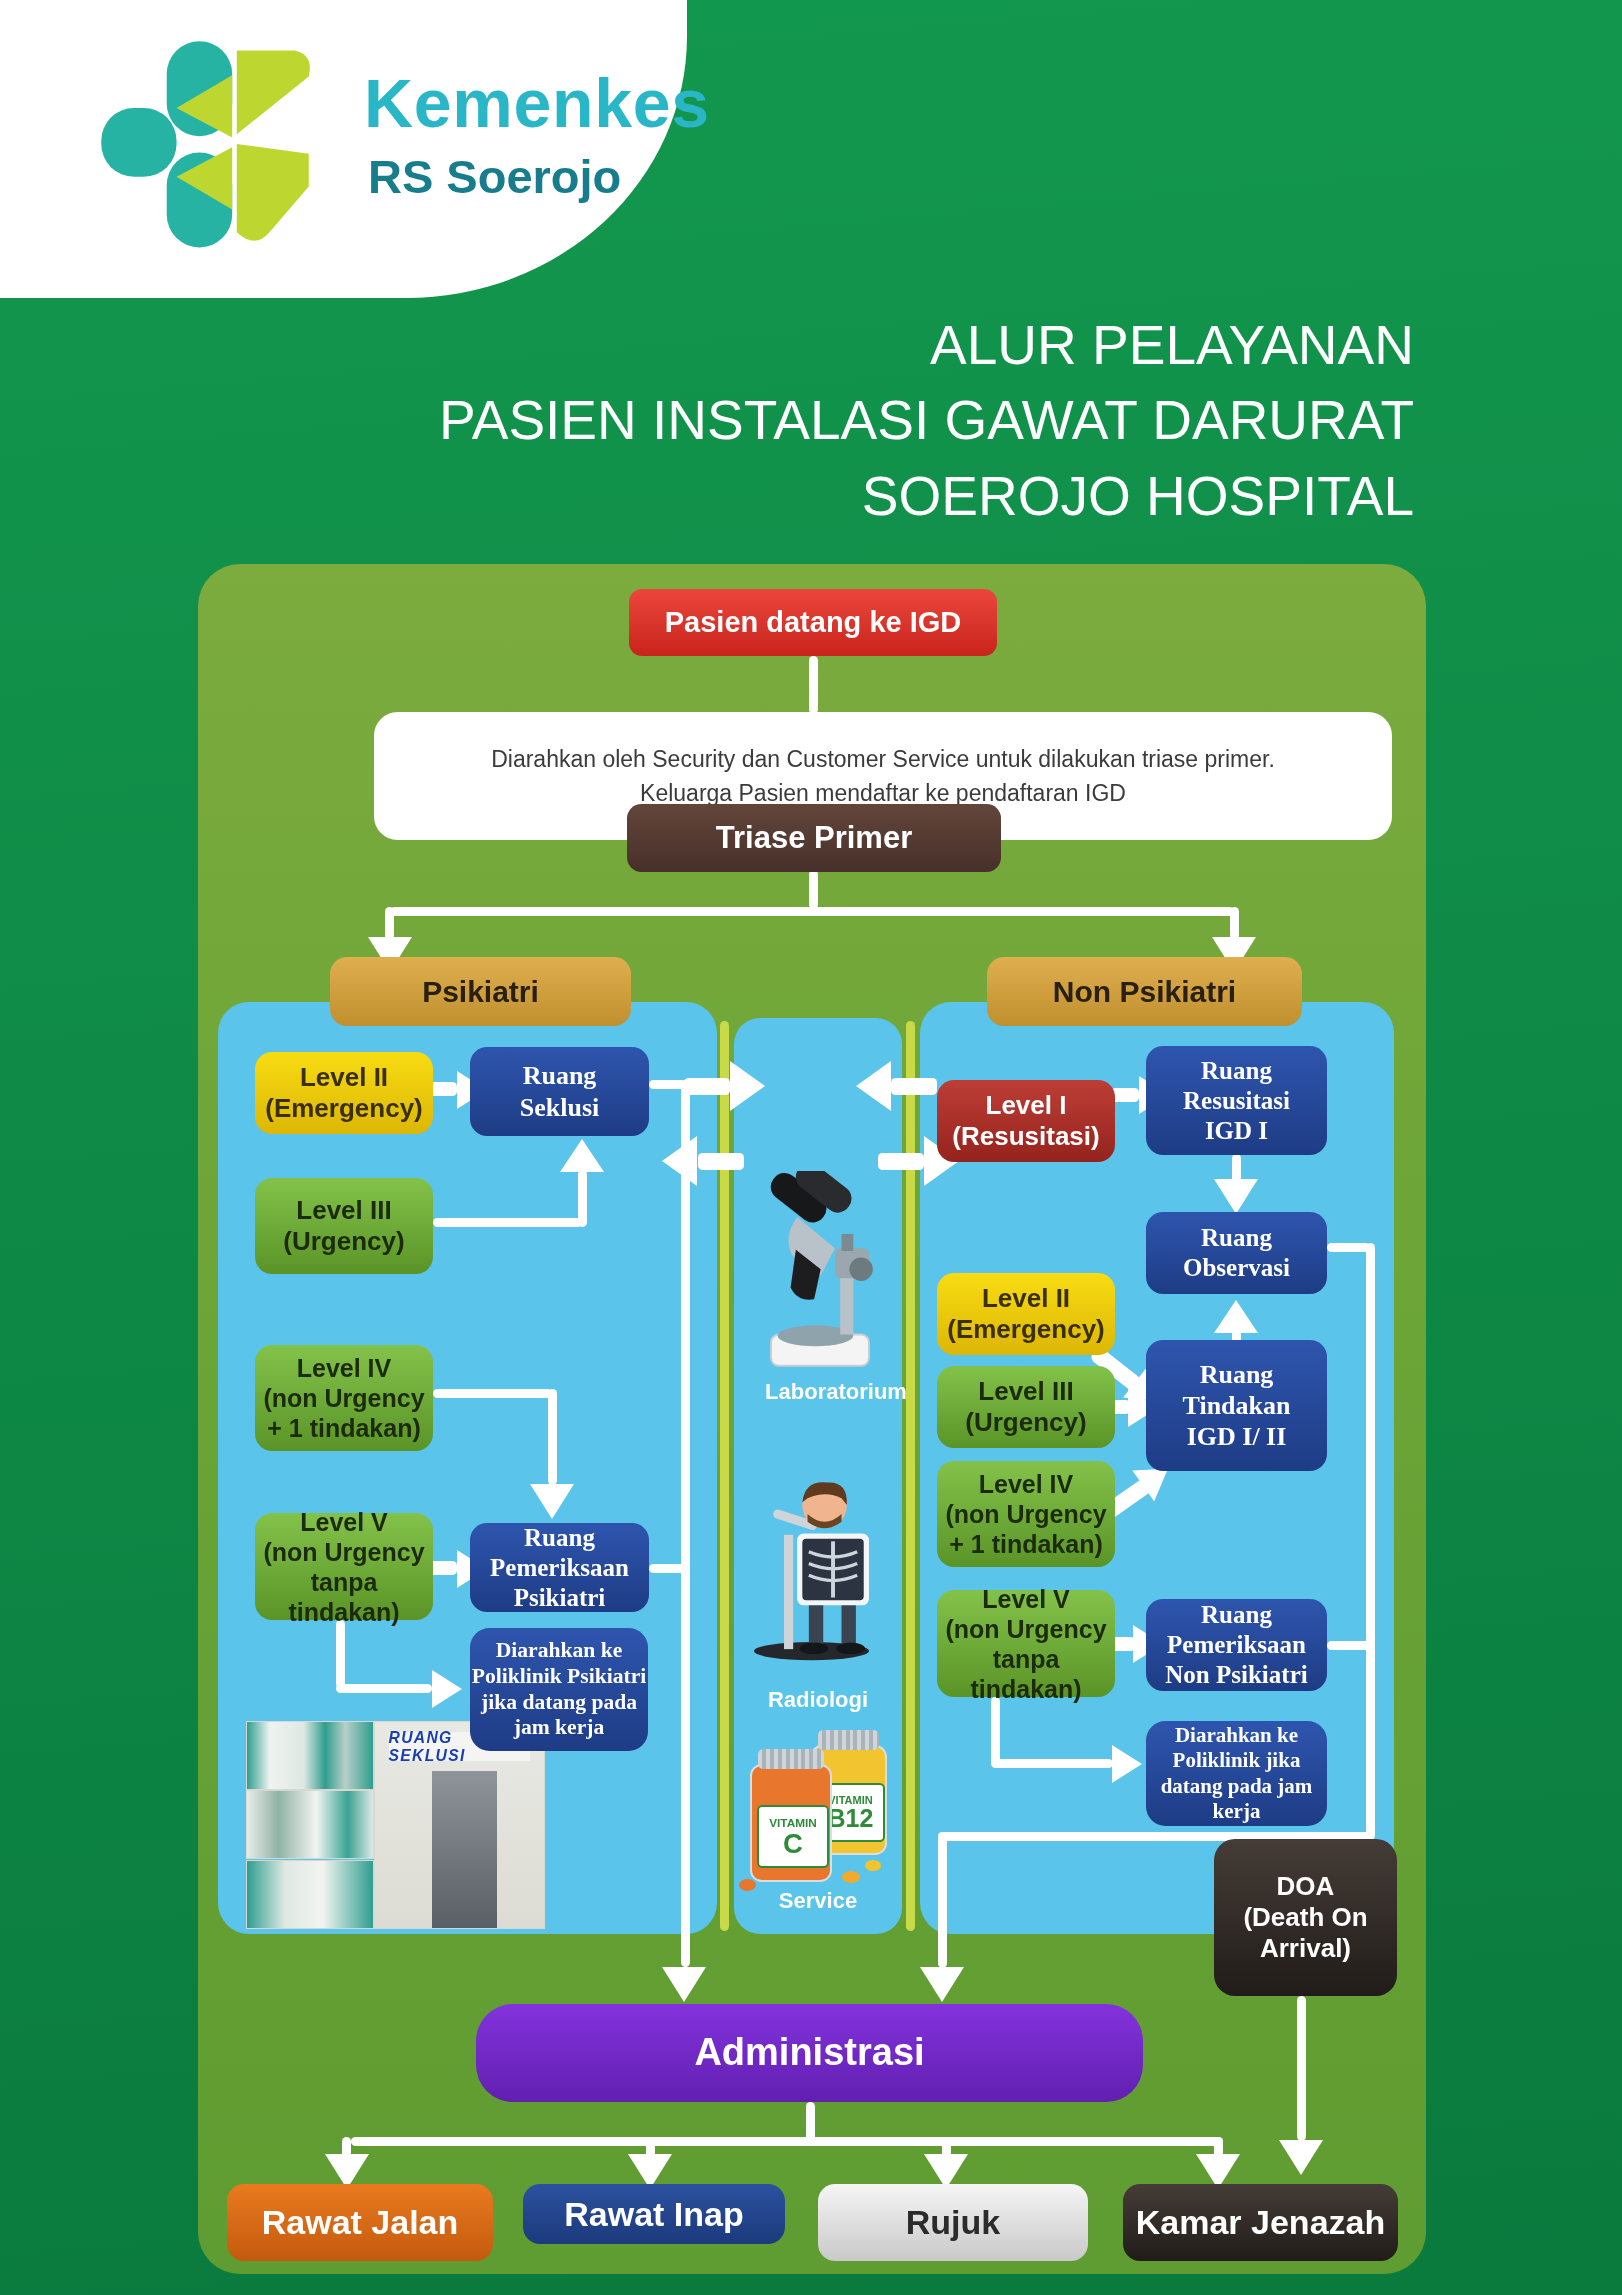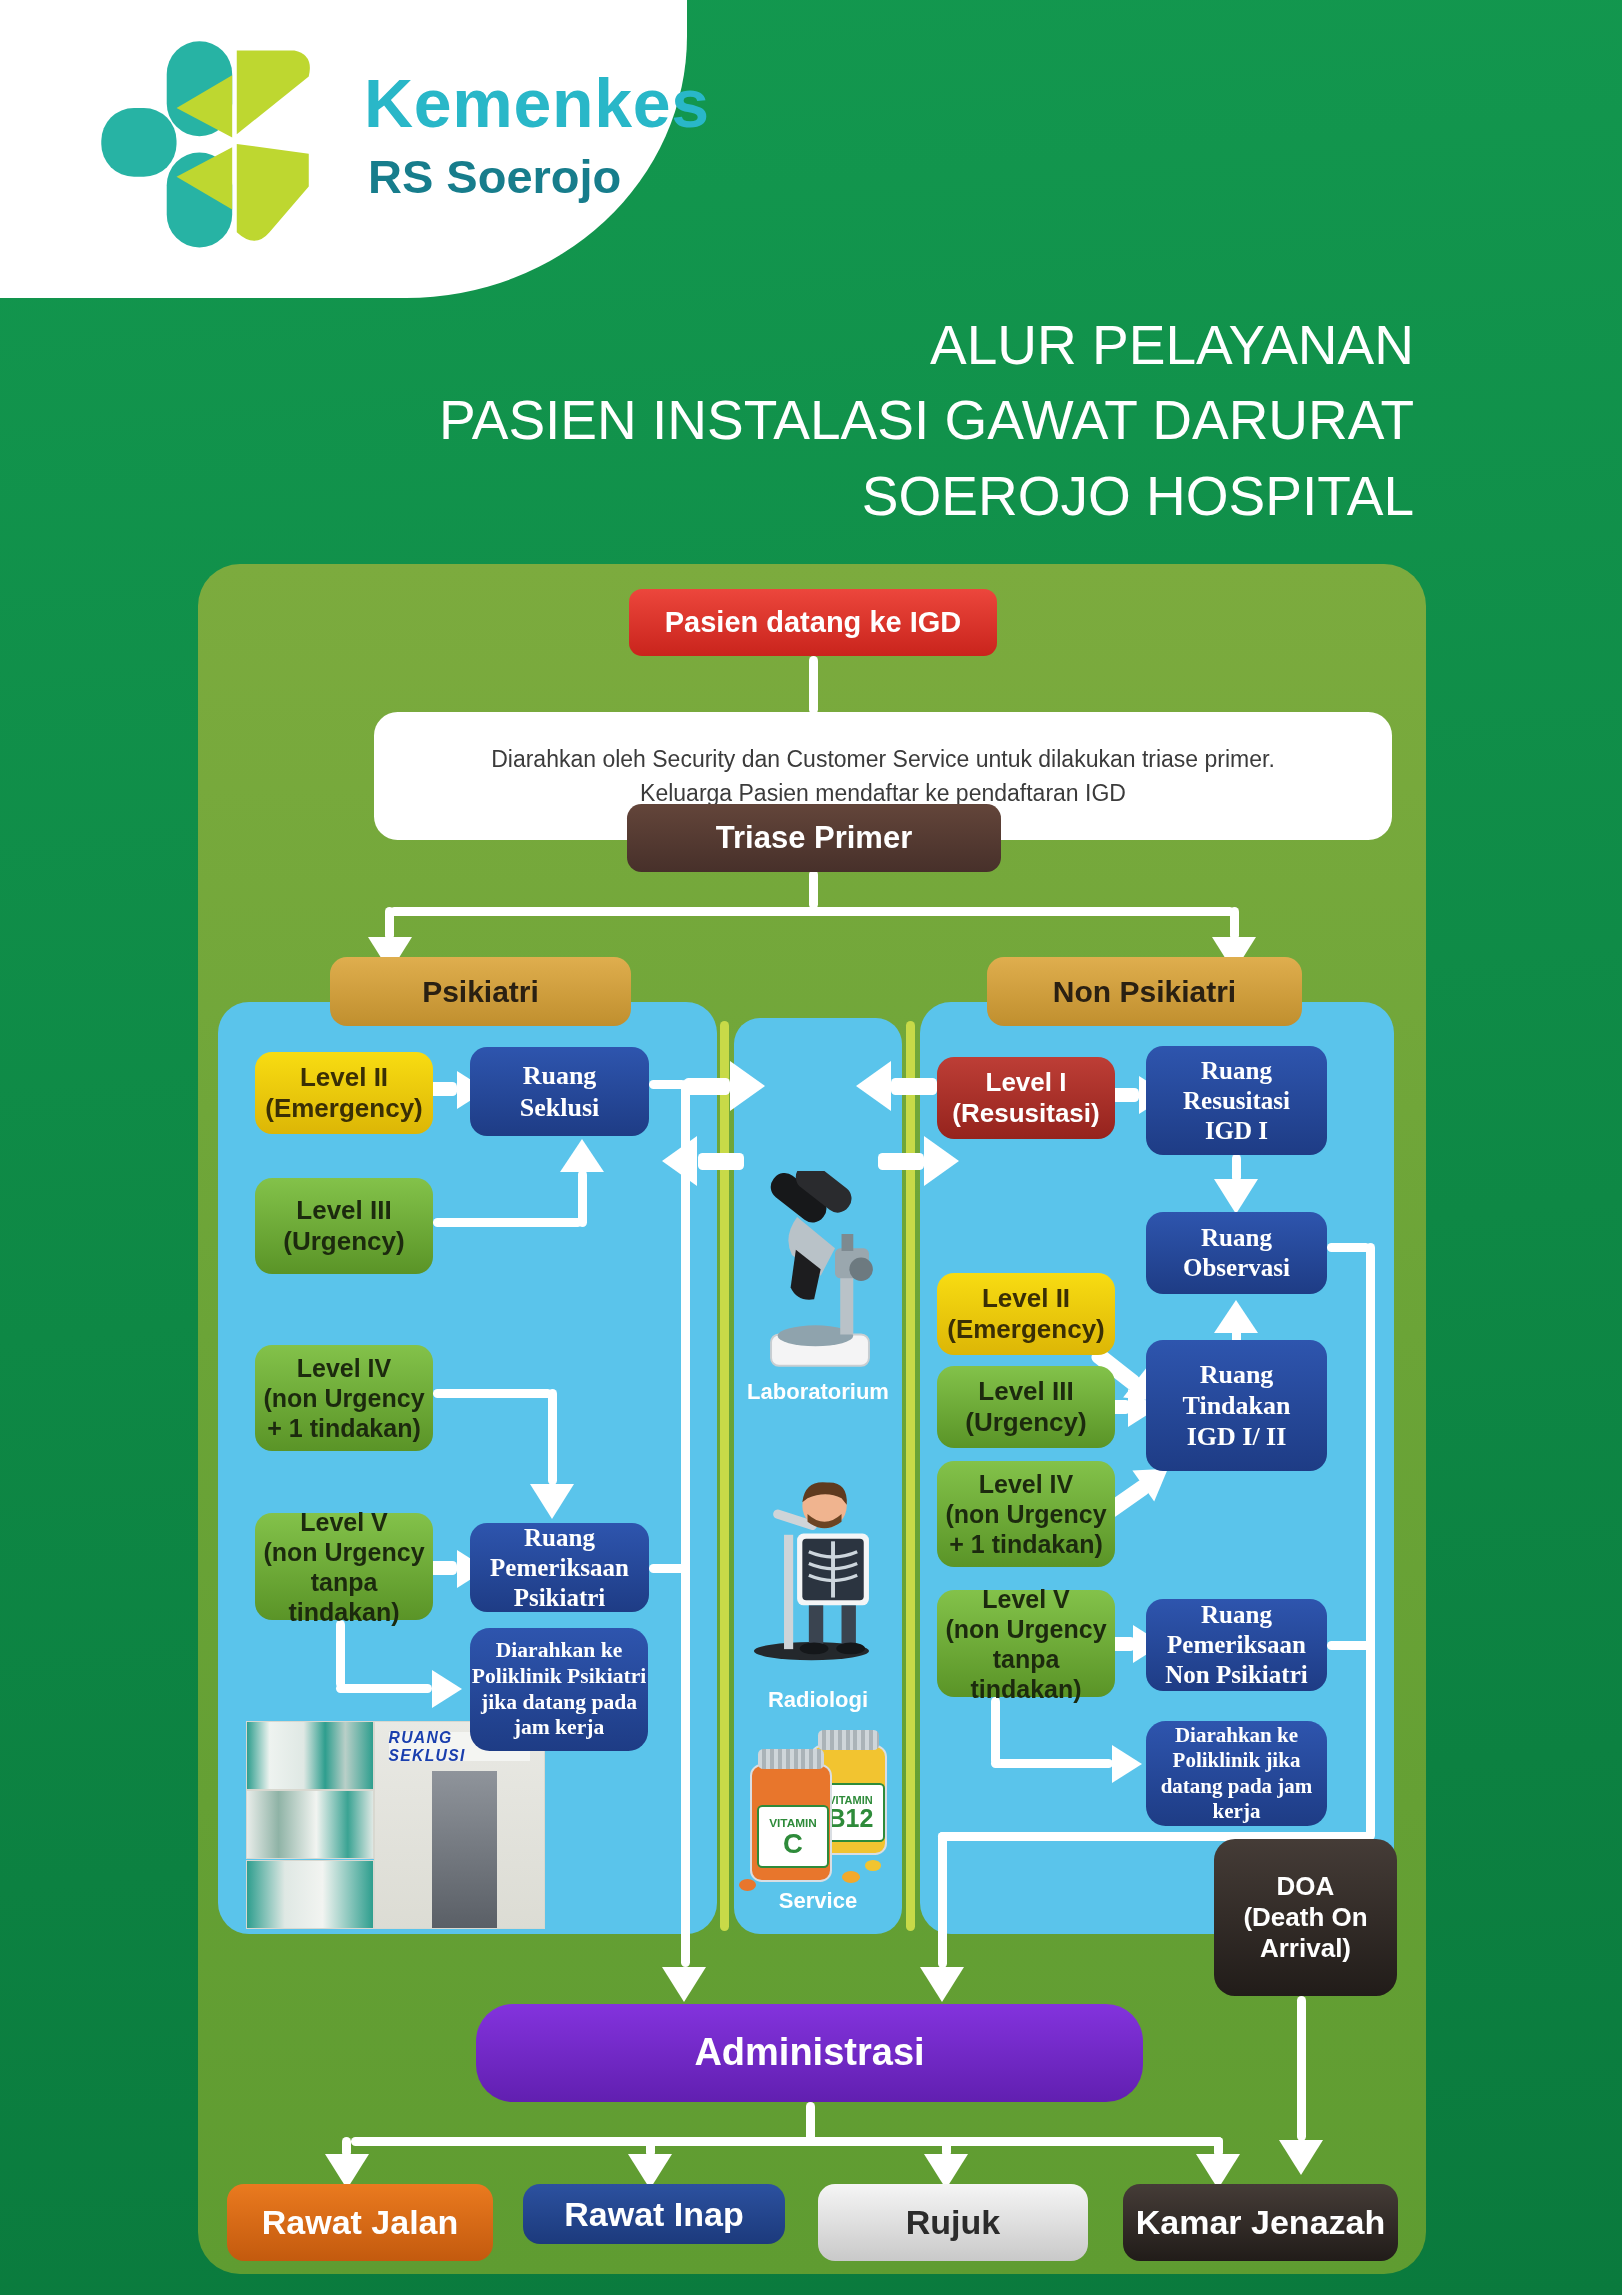--- a/index.html
+++ b/index.html
@@ -34,21 +34,21 @@
     position:absolute;display:flex;align-items:center;justify-content:center;
     text-align:center;font-weight:bold;white-space:pre-line;z-index:5;
     border-radius:17px;line-height:1.2;
   }
   .red   {background:linear-gradient(180deg,#ec463c 0%,#c9241c 100%);color:#fff;}
   .brown {background:linear-gradient(180deg,#63453a 0%,#47302a 100%);color:#fff;}
   .gold  {background:linear-gradient(180deg,#dfae4e 0%,#c08f2e 100%);color:#2a2012;}
   .yellow{background:linear-gradient(180deg,#f8dc12 0%,#dcb606 100%);color:#3a2f05;}
   .green {background:linear-gradient(180deg,#83c24a 0%,#5a9427 100%);color:#1c2a0e;}
   .blue  {background:linear-gradient(180deg,#2e55ae 0%,#1e3c85 100%);color:#fff;font-family:Liberation Serif, serif;}
-  .crimson{background:linear-gradient(180deg,#bd3e36 0%,#95231d 100%);color:#fff;}
+  .crimson{background:linear-gradient(180deg,#bd3e36 0%,#95231d 100%);color:#fff;margin-top:23px;}
   .purple{background:linear-gradient(180deg,#8333dd 0%,#611fb0 100%);color:#fff;border-radius:37px;}
   .orange{background:linear-gradient(180deg,#ea7a1f 0%,#c35a0e 100%);color:#fff;}
   .navy  {background:linear-gradient(180deg,#2c519f 0%,#1c3a7c 100%);color:#fff;}
   .silver{background:linear-gradient(180deg,#f5f5f5 0%,#c9c9c9 100%);color:#2b2b2b;}
   .dark  {background:linear-gradient(180deg,#453c37 0%,#211c19 100%);color:#fff;}
   .whitebox{background:#ffffff;color:#3b3b3b;border-radius:23.6px;font-weight:normal;}
   
   .h-line,.v-line{position:absolute;background:#ffffff;border-radius:4.6px;z-index:3;}
   .head{position:absolute;width:0;height:0;z-index:3;}
   .head.down {border-left:22px solid transparent;border-right:22px solid transparent;border-top:35px solid #fff;}
@@ -194,21 +194,21 @@
   <ellipse cx="88" cy="252" rx="58" ry="16" fill="#8fa3ad"></ellipse>
   <rect x="126" y="130" width="20" height="120" fill="#b9c2c8"></rect>
   <rect x="118" y="118" width="52" height="46" rx="8" fill="#9aa7ae"></rect>
   <circle cx="158" cy="150" r="18" fill="#6d7a80"></circle>
   <rect x="128" y="96" width="18" height="26" fill="#7d8a90"></rect>
   <path d="M60 70 L118 118 L96 160 L52 128 Q38 100 60 70Z" fill="#b9c2c8"></path>
   <path d="M58 120 L96 150 L86 196 Q60 200 50 178 Z" fill="#1d1d1f"></path>
   <rect x="14" y="18" width="96" height="42" rx="20" fill="#17181a" transform="rotate(38 60 40)"></rect>
   <rect x="52" y="4" width="96" height="42" rx="20" fill="#2a2b2e" transform="rotate(38 100 26)"></rect>
 </svg>
-<div class="svc-label" style="top:1379px;">Laboratorium</div>
+<div class="svc-label" style="top:1379px;margin-left:18px;">Laboratorium</div>
 
 <svg class="abs" style="left:746px;top:1476px;z-index:5;" width="144" height="196" viewBox="0 0 220 300">
   <ellipse cx="100" cy="268" rx="88" ry="14" fill="#24282c"></ellipse>
   <rect x="58" y="90" width="14" height="175" fill="#cfd4d8"></rect>
   <rect x="40" y="60" width="70" height="14" rx="7" fill="#cfd4d8" transform="rotate(18 75 67)"></rect>
   <circle cx="120" cy="46" r="34" fill="#f0b48f"></circle>
   <path d="M86 40 Q90 6 124 10 Q156 8 154 44 L146 34 Q122 22 94 34 Z" fill="#5f3a1e"></path>
   <path d="M94 58 Q120 82 146 58 L146 70 Q120 90 94 70 Z" fill="#6b4423"></path>
   <rect x="150" y="96" width="22" height="90" fill="#f0b48f"></rect>
   <rect x="78" y="88" width="110" height="110" rx="10" fill="#f4f5f6"></rect>

